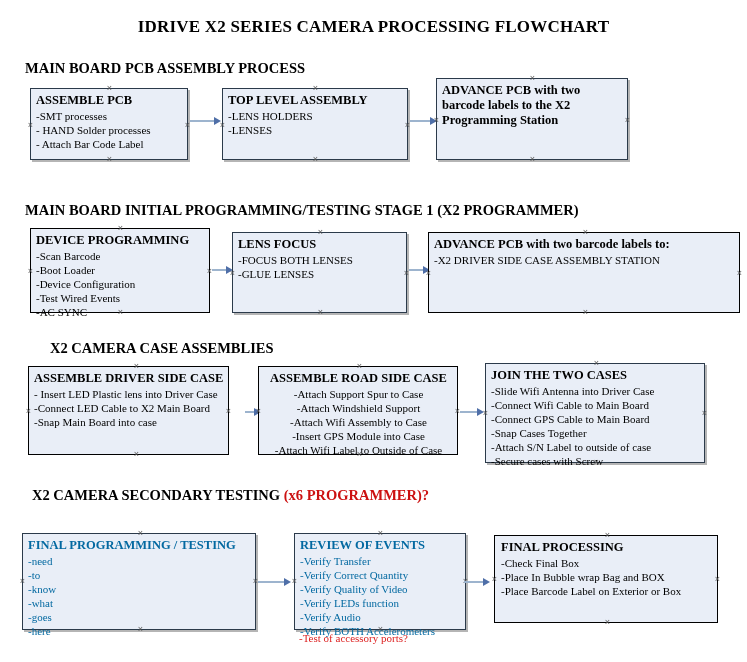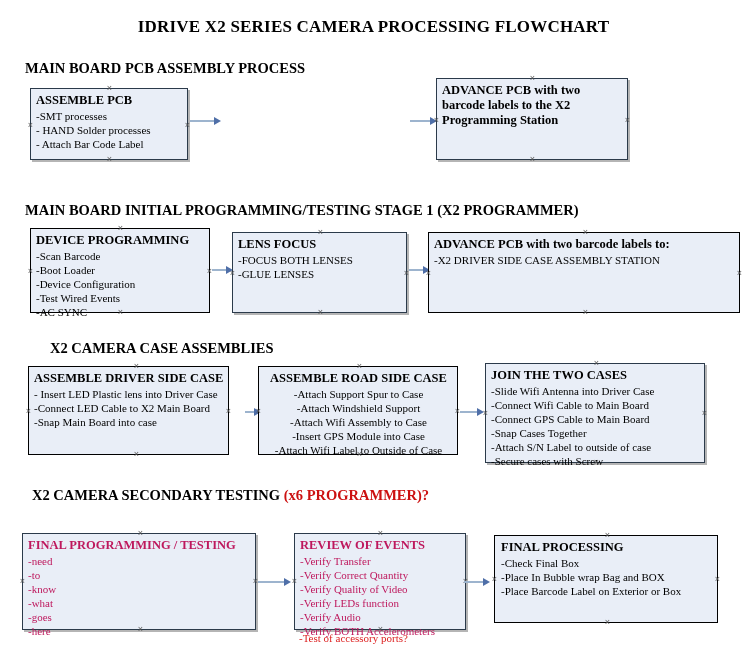--- a/index.html
+++ b/index.html
@@ -43,21 +43,21 @@
     font-size:12.5px;font-weight:bold;
     line-height:15px;
     margin:1px 0 1px 0;
     white-space:nowrap;
   }
   .box .bline{
     font-size:11px;
     line-height:14px;
     white-space:nowrap;
   }
-  .box.red .btitle,.box.red .bline{color:#be185d;}
+  .box.red .btitle,.box.red .bline{color:#0369a1;}
   .box .btitle.wrap,.box .bline.wrap{white-space:normal;}
 
   
   .overflow-line{
     position:absolute;
     font-size:11px;line-height:14px;
     color:#dd2222;white-space:nowrap;
   }
 
   
@@ -98,20 +98,29 @@
     <div class="bline">- Attach Bar Code Label</div>
     <span class="xh" style="left:75px;top:-4px;"></span>
     <span class="xh" style="left:75px;bottom:-4px;"></span>
     <span class="xh" style="left:-4px;top:33px;"></span>
     <span class="xh" style="right:-4px;top:33px;"></span>
   </div>
 
   <div class="conn" style="left:190px;top:120px;width:27px;"></div>
   <div class="arrowhead" style="left:214px;top:117px;"></div>
 
+  <div class="box" style="left:222px;top:88px;width:186px;height:72px;">
+    <div class="btitle">TOP LEVEL ASSEMBLY</div>
+    <div class="bline">-LENS HOLDERS</div>
+    <div class="bline">-LENSES</div>
+    <span class="xh" style="left:89px;top:-4px;"></span>
+    <span class="xh" style="left:89px;bottom:-4px;"></span>
+    <span class="xh" style="left:-4px;top:33px;"></span>
+    <span class="xh" style="right:-4px;top:33px;"></span>
+  </div>
 
   <div class="conn" style="left:410px;top:120px;width:23px;"></div>
   <div class="arrowhead" style="left:430px;top:117px;"></div>
 
   <div class="box" style="left:436px;top:78px;width:192px;height:82px;">
     <div class="btitle wrap">ADVANCE PCB with two barcode labels to the  X2 Programming Station</div>
     <span class="xh" style="left:92px;top:-4px;"></span>
     <span class="xh" style="left:92px;bottom:-4px;"></span>
     <span class="xh" style="left:-4px;top:38px;"></span>
     <span class="xh" style="right:-4px;top:38px;"></span>

